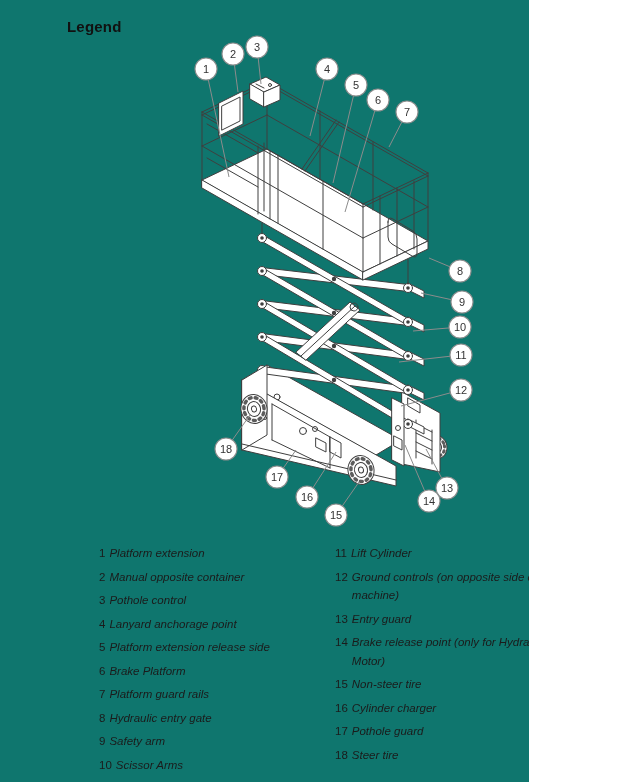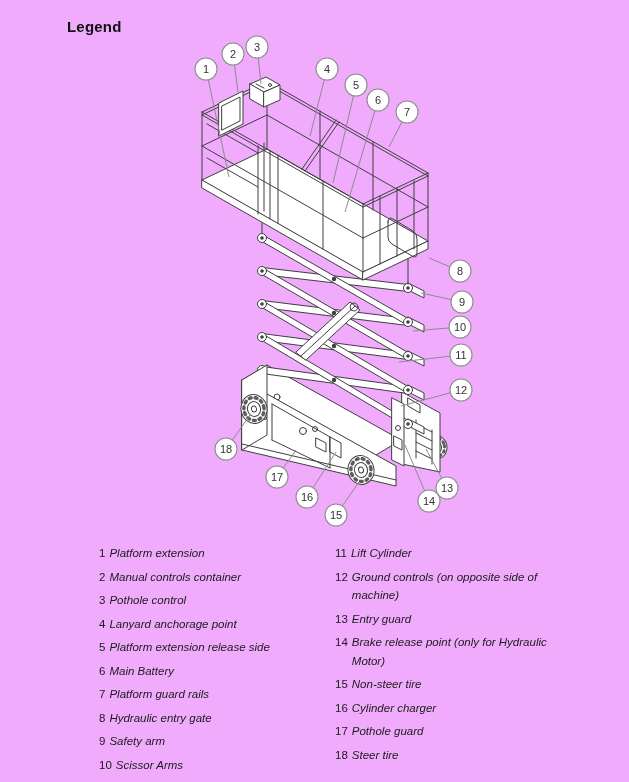--- a/index.html
+++ b/index.html
@@ -1,17 +1,17 @@
 <!DOCTYPE html>
 <html><head>
 <meta charset="utf-8">
 <style>
   html,body { margin:0; padding:0; background:#ffffff; }
   #page {
-    position:relative; width:629px; height:782px; background:#f0abfc;
+    position:relative; width:529px; height:782px; background:#0f766e;
     font-family:"Liberation Sans", sans-serif; overflow:hidden;
   }
   #page-title {
     position:absolute; left:67px; top:18px;
     font-size:15px; font-weight:bold; color:#111111; letter-spacing:0.2px;
   }
   #diagram-svg { position:absolute; left:0; top:0; }
 
   
   .machine line, .machine polygon, .machine path, .machine ellipse, .machine circle, .machine polyline {
@@ -331,37 +331,37 @@
       </g>
   </svg>
 
   <div class="legend-col" id="legend-col-left">
       <div class="legend-item">
         <span class="num">1</span>
         <span class="txt">Platform extension</span>
       </div>
       <div class="legend-item">
         <span class="num">2</span>
-        <span class="txt">Manual controls container</span>
+        <span class="txt">Manual opposite container</span>
       </div>
       <div class="legend-item">
         <span class="num">3</span>
         <span class="txt">Pothole control</span>
       </div>
       <div class="legend-item">
         <span class="num">4</span>
         <span class="txt">Lanyard anchorage point</span>
       </div>
       <div class="legend-item">
         <span class="num">5</span>
         <span class="txt">Platform extension release side</span>
       </div>
       <div class="legend-item">
         <span class="num">6</span>
-        <span class="txt">Main Battery</span>
+        <span class="txt">Brake Platform</span>
       </div>
       <div class="legend-item">
         <span class="num">7</span>
         <span class="txt">Platform guard rails</span>
       </div>
       <div class="legend-item">
         <span class="num">8</span>
         <span class="txt">Hydraulic entry gate</span>
       </div>
       <div class="legend-item">

